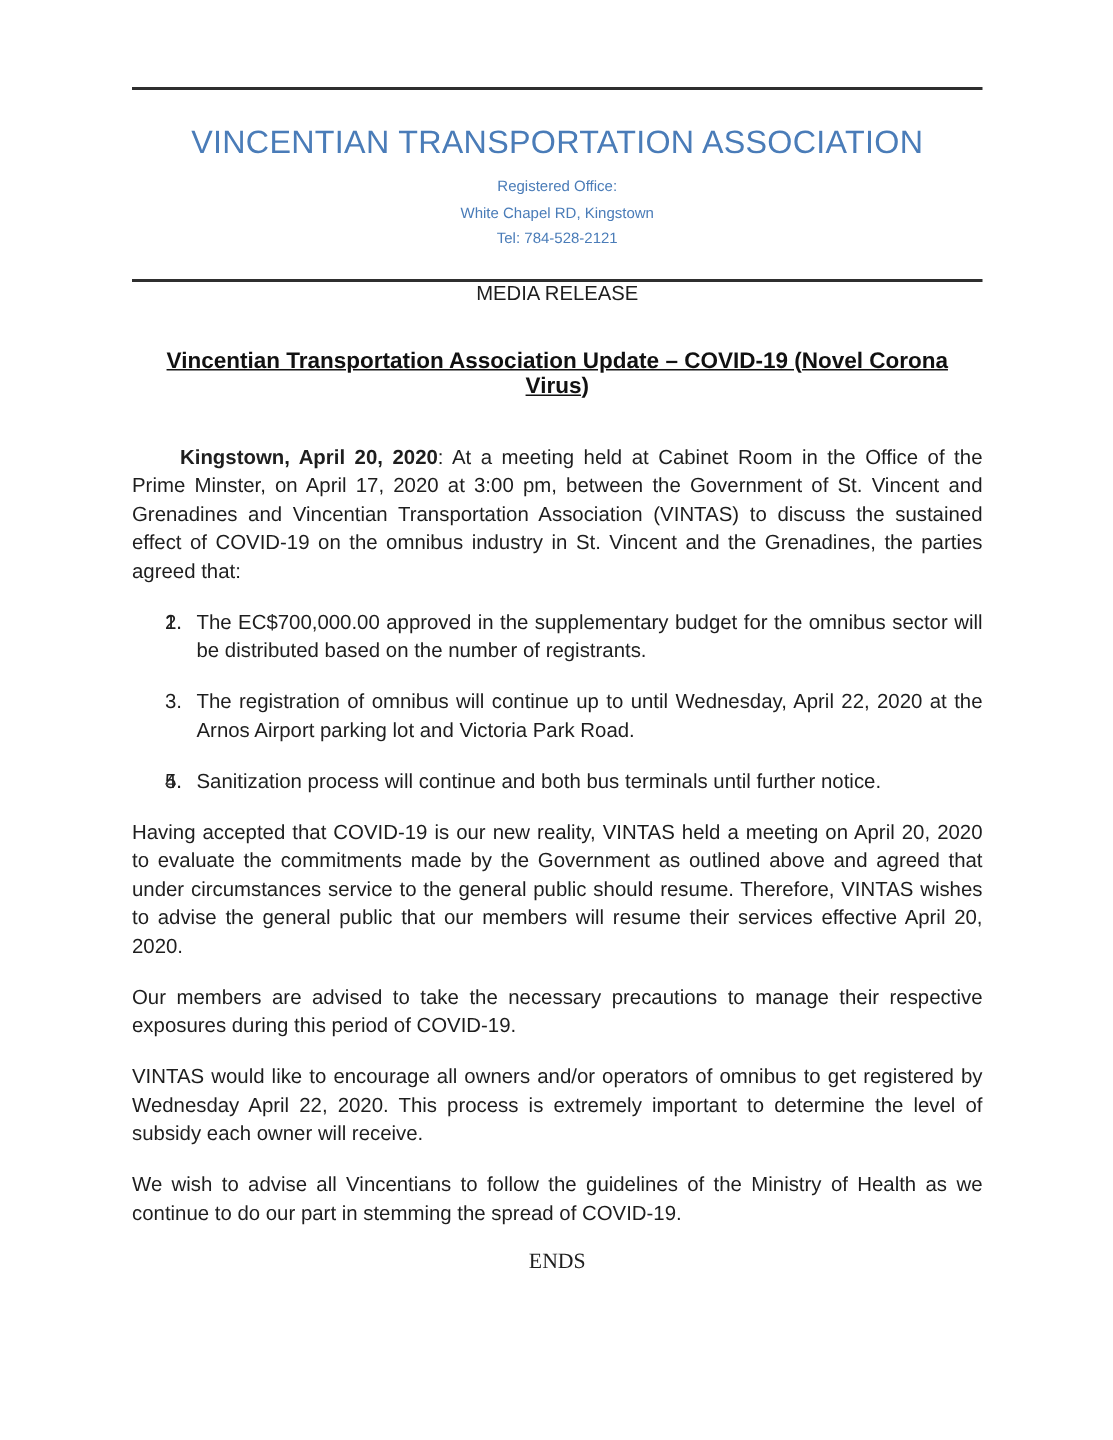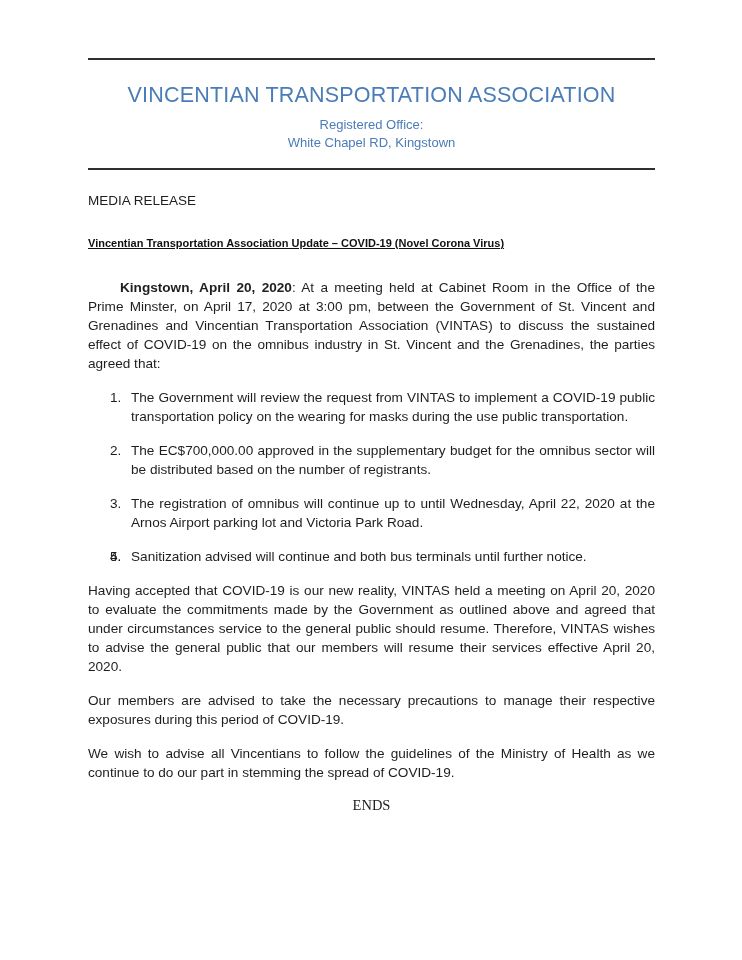--- a/index.html
+++ b/index.html
@@ -32,33 +32,34 @@
     color: #4a7cb8;
   }
   .org-name {
     font-size: 21.5px;
     font-weight: 400;
     letter-spacing: 0.2px;
     margin: 22px 0 8px 0;
     line-height: 26px;
   }
   .address-line {
-    font-size: 13px;
+    font-size: 10px;
     line-height: 17.5px;
   }
   .letterhead-bottom {
     margin-top: 17px;
   }
   .kicker {
+    text-align: center;
     font-size: 13.5px;
-    margin-top: 23px;
     color: #1e1e1e;
   }
   .doc-title {
-    font-size: 11px;
+    text-align: center;
+    font-size: 15px;
     font-weight: 700;
     text-decoration: underline;
     margin-top: 29px;
     color: #111;
   }
   .body-text {
     font-size: 13.6px;
     line-height: 19px;
     text-align: justify;
   }
@@ -99,50 +100,51 @@
 </head>
 <body>
 
 <div class="page">
 
   <div class="letterhead">
     <hr class="rule">
     <div class="org-name">VINCENTIAN TRANSPORTATION ASSOCIATION</div>
     <div class="address-line">Registered Office:</div>
     <div class="address-line">White Chapel RD, Kingstown</div>
+    <div class="address-line">Tel: 784-528-2121</div>
     <hr class="rule letterhead-bottom">
   </div>
 
   <div class="kicker">MEDIA RELEASE</div>
 
   <div class="doc-title">Vincentian Transportation Association Update – COVID-19 (Novel Corona Virus)</div>
 
   <p class="body-text para intro"><span class="lead-bold">Kingstown, April 20, 2020</span><span>: At a meeting held at Cabinet Room in the Office of the Prime Minster, on April 17, 2020 at 3:00 pm, between the Government of St. Vincent and Grenadines and Vincentian Transportation Association (VINTAS) to discuss the sustained effect of COVID-19 on the omnibus industry in St. Vincent and the Grenadines, the parties agreed that:</span></p>
 
   <ol class="num-list">
     <li class="body-text num-item">
       <span class="marker">1.</span>
-      <span>The Government will review the request from VINTAS to implement a COVID-19 public transportation policy on the wearing for masks during the use public transportation.</span>
     </li>
     <li class="body-text num-item">
       <span class="marker">2.</span>
       <span>The EC$700,000.00 approved in the supplementary budget for the omnibus sector will be distributed based on the number of registrants.</span>
     </li>
     <li class="body-text num-item">
       <span class="marker">3.</span>
       <span>The registration of omnibus will continue up to until Wednesday, April 22, 2020 at the Arnos Airport parking lot and Victoria Park Road.</span>
     </li>
     <li class="body-text num-item">
       <span class="marker">4.</span>
     </li>
     <li class="body-text num-item">
       <span class="marker">5.</span>
-      <span>Sanitization advised will continue and both bus terminals until further notice.</span>
+      <span>Sanitization process will continue and both bus terminals until further notice.</span>
     </li>
   </ol>
 
   <p class="body-text para">Having accepted that COVID-19 is our new reality, VINTAS held a meeting on April 20, 2020 to evaluate the commitments made by the Government as outlined above and agreed that under circumstances service to the general public should resume. Therefore, VINTAS wishes to advise the general public that our members will resume their services effective April 20, 2020.</p>
   <p class="body-text para">Our members are advised to take the necessary precautions to manage their respective exposures during this period of COVID-19.</p>
+  <p class="body-text para">VINTAS would like to encourage all owners and/or operators of omnibus to get registered by Wednesday April 22, 2020.  This process is extremely important to determine the level of subsidy each owner will receive.</p>
   <p class="body-text para">We wish to advise all Vincentians to follow the guidelines of the Ministry of Health as we continue to do our part in stemming the spread of COVID-19.</p>
 
   <div class="ends">ENDS</div>
 
 </div>
 
 </body></html>

